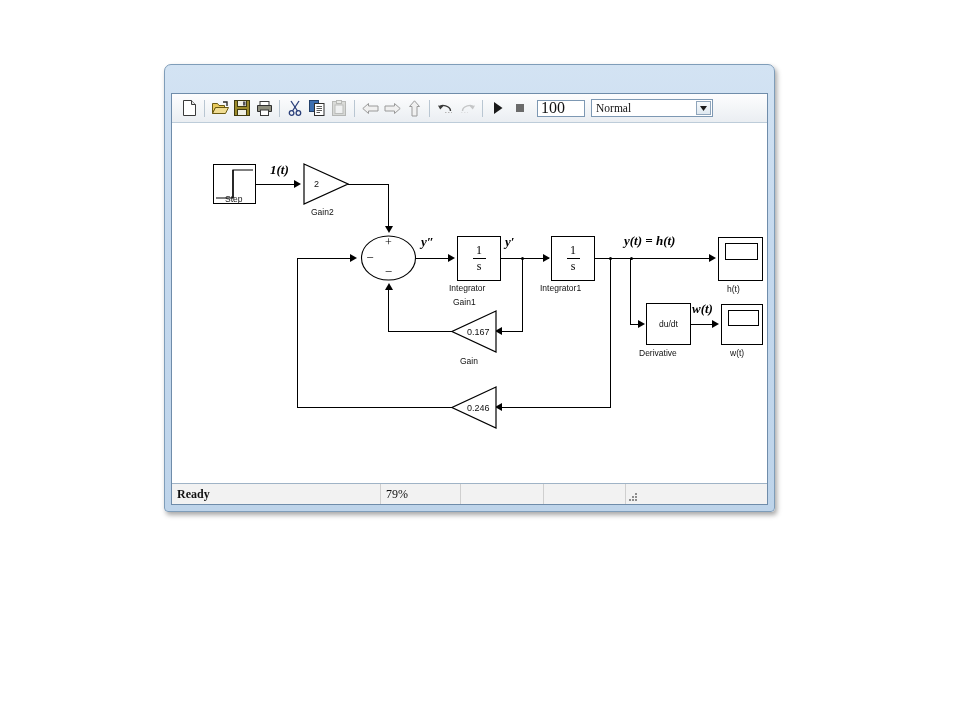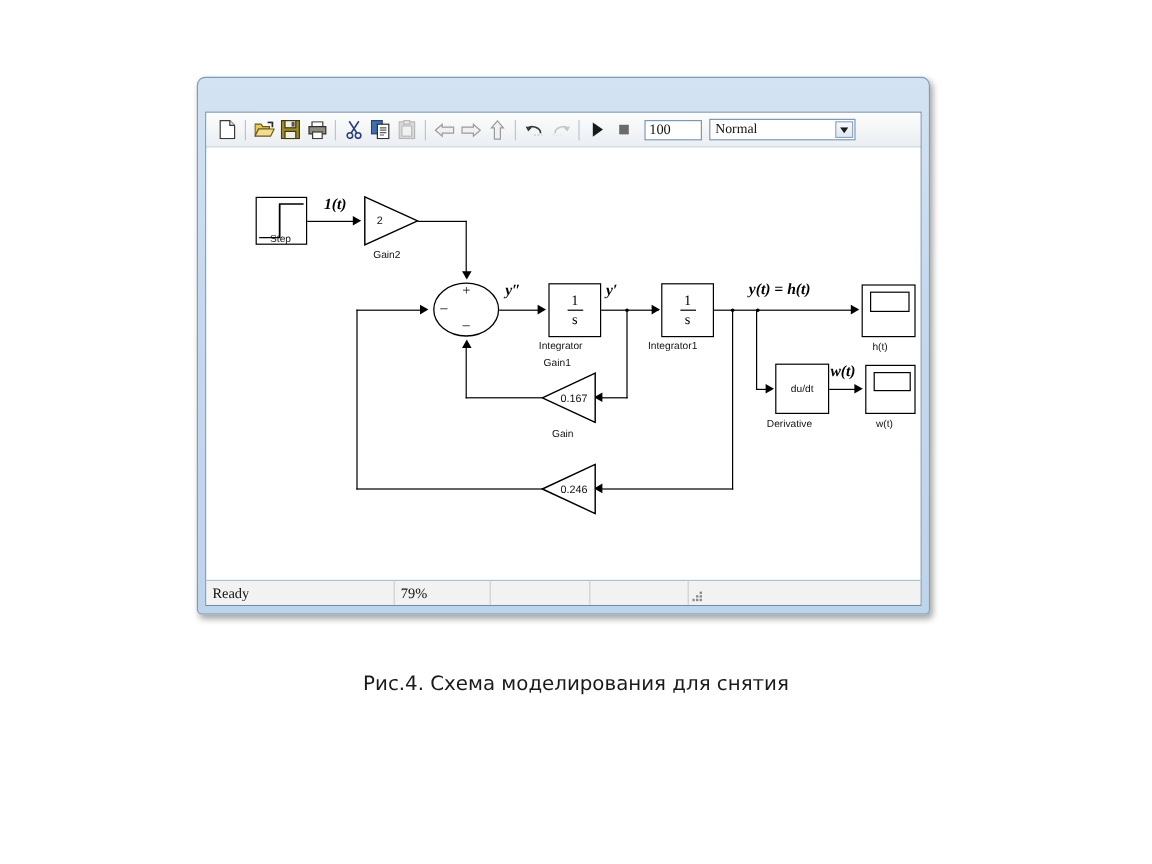--- a/index.html
+++ b/index.html
@@ -141,21 +141,21 @@
   }
   .tb-sep {
     width: 1px; height: 17px;
     background: #b9c6d2;
     margin: 0 4px;
   }
   #sim-time {
     width: 48px; height: 17px;
     border: 1px solid #7d98b3;
     background: #ffffff;
-    font-size: 12px;
+    font-size: 16px;
     color: #111;
     padding: 0 3px;
     margin-left: 6px;
     box-sizing: border-box;
     display: flex; align-items: center;
     font-family: "Liberation Serif", serif;
   }
   #sim-mode {
     width: 122px; height: 18px;
     border: 1px solid #7d98b3;
@@ -197,21 +197,21 @@
     font-size: 12px;
     color: #111;
     font-family: "Liberation Serif", serif;
   }
   .sb-cell {
     display: flex; align-items: center;
     padding-left: 5px;
     border-right: 1px solid #cfcfcf;
     box-sizing: border-box;
   }
-  #sb-ready { width: 157px; }
+  #sb-ready { width: 209px; font-weight: bold; }
   #sb-zoom  { width: 80px; }
   #sb-e1    { width: 83px; }
   #sb-e2    { width: 82px; }
   #sb-solver{ flex:1 1 auto; border-right:none; }
   #sb-grip {
     width: 14px;
     align-self: flex-end;
     height: 14px;
     position: relative;
   }
@@ -554,14 +554,13 @@
         <i style="left:3px; top:9px;"></i>
           <i style="left:6px; top:9px;"></i>
           <i style="left:9px; top:9px;"></i>
       </div>
     </div>
 
   </div>
 </div>
 
 <div id="caption">
-  <span class="line">Рис.4. Схема моделирования для снятия</span>
 </div>
 
 </body></html>

